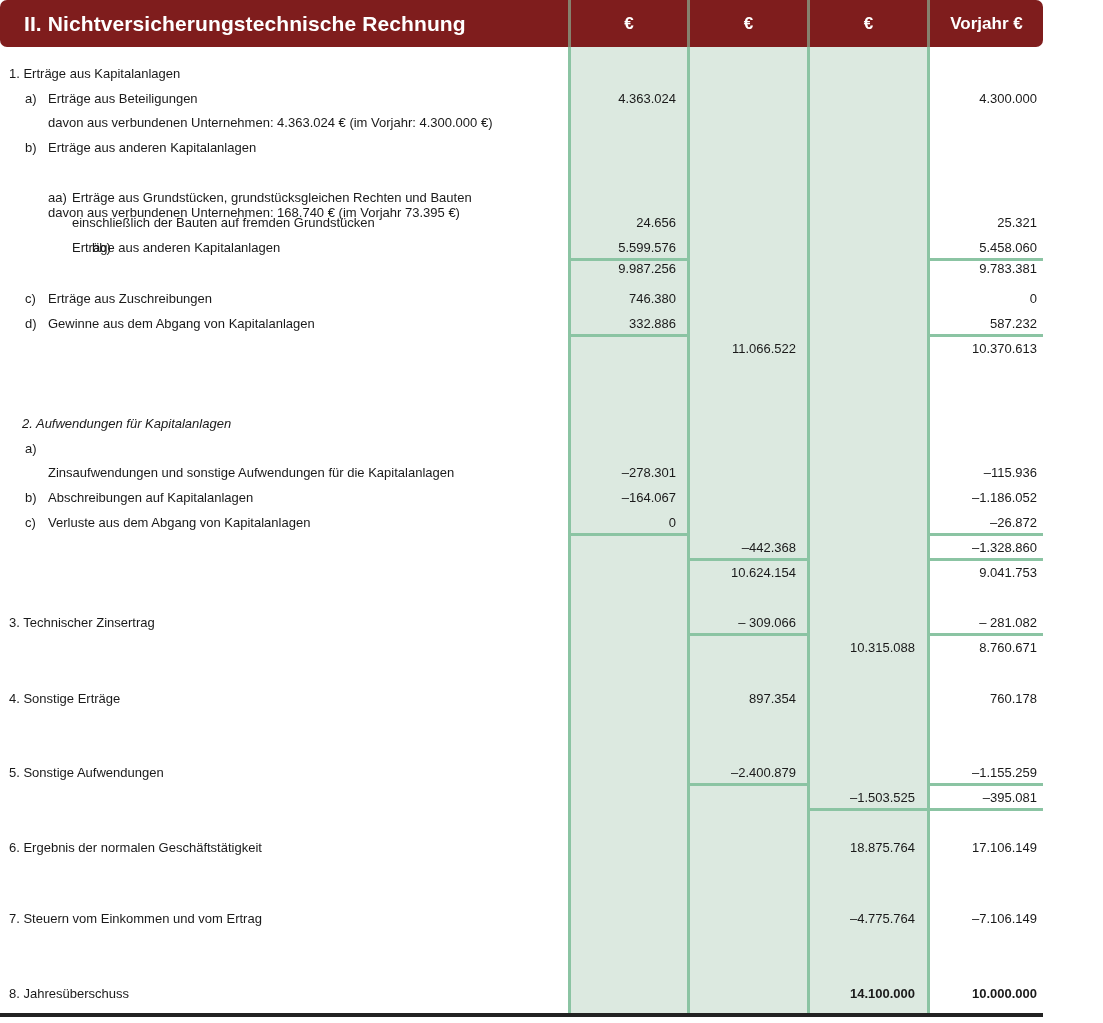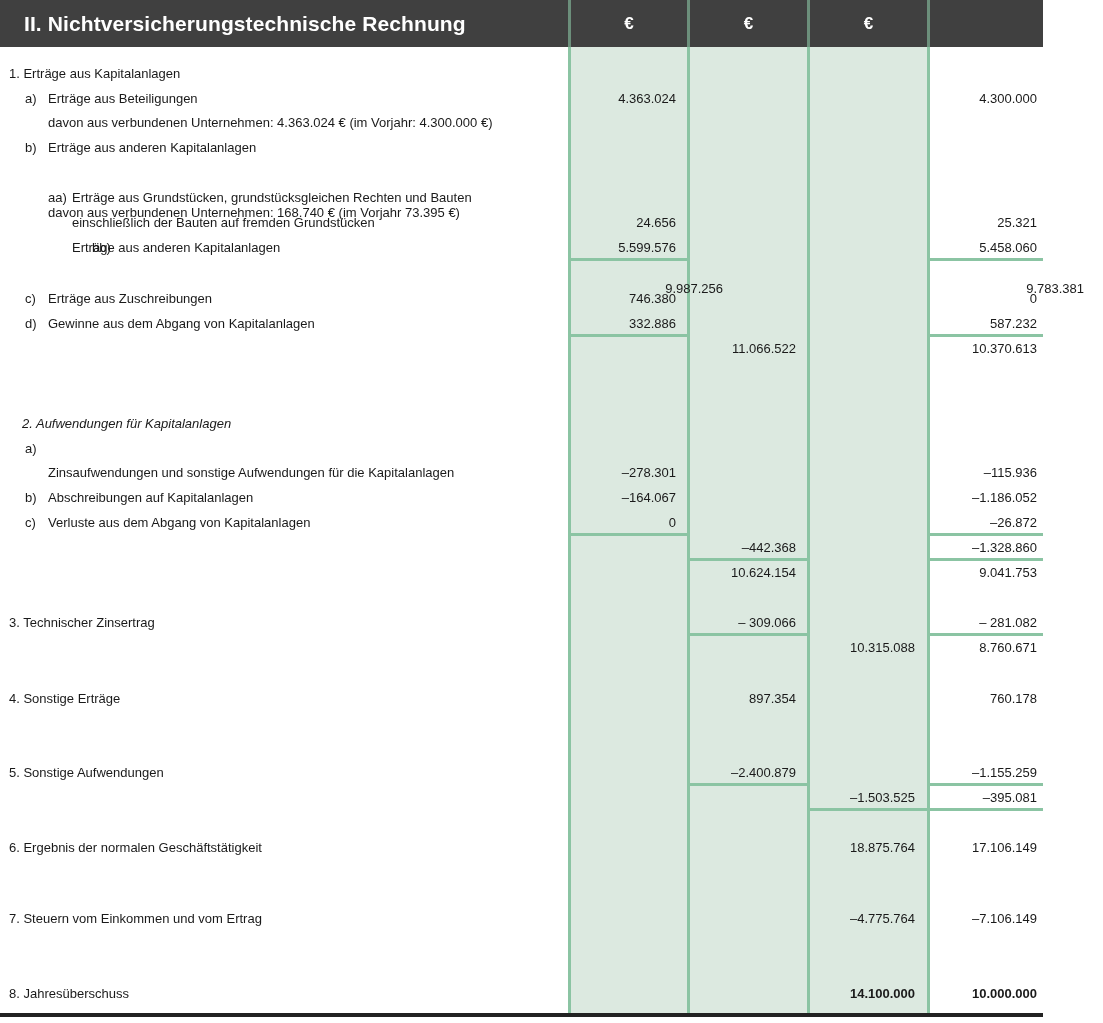--- a/index.html
+++ b/index.html
@@ -1,18 +1,18 @@
 <!DOCTYPE html>
 <html><head>
 <meta charset="utf-8">
 <style>
   html, body { margin:0; padding:0; background:#ffffff; }
   body { width:1103px; height:1023px; position:relative; overflow:hidden;
          font-family:"Liberation Sans", "DejaVu Sans", sans-serif; color:#1a1a1a; }
-  .header { position:absolute; left:0; top:0; width:1043px; height:47px; background:#404040; }
+  .header { position:absolute; left:0; top:0; width:1043px; height:47px; background:#7f1d1d;border-radius:7px; }
   .header .title { position:absolute; left:24px; top:0; height:47px; line-height:47px;
                    color:#fff; font-weight:bold; font-size:21px; letter-spacing:0.1px; }
   .header .colhead { position:absolute; top:0; height:47px; line-height:47px; color:#fff;
                      font-weight:bold; font-size:17px; text-align:center; }
   .col { position:absolute; top:0; height:1014px; background:#dce9e0; }
   .vline { position:absolute; top:0; height:1014px; width:3px; background:#8bc4a3; }
   .hline { position:absolute; height:3px; background:#8bc4a3; }
   .bottom-line { position:absolute; left:0; top:1013px; width:1043px; height:4px; background:#222; }
   .row { position:absolute; left:0; width:1043px; height:25px; font-size:13px; }
   .lbl { position:absolute; top:0; line-height:25px; white-space:nowrap; }
@@ -33,20 +33,21 @@
 <div class="vline" style="left:568px;"></div>
 <div class="vline" style="left:687px;"></div>
 <div class="vline" style="left:807px;"></div>
 <div class="vline" style="left:927px;"></div>
 
 <div class="header">
   <div class="title">II. Nichtversicherungstechnische Rechnung</div>
   <div class="colhead" style="left:571px;width:116px;">€</div>
   <div class="colhead" style="left:690px;width:117px;">€</div>
   <div class="colhead" style="left:810px;width:117px;">€</div>
+  <div class="colhead" style="left:930px;width:113px;">Vorjahr €</div>
   <div class="vline" style="left:568px;height:47px;opacity:.6;"></div>
   <div class="vline" style="left:687px;height:47px;opacity:.6;"></div>
   <div class="vline" style="left:807px;height:47px;opacity:.6;"></div>
   <div class="vline" style="left:927px;height:47px;opacity:.6;"></div>
 </div>
 
 <div class="hline" style="left:571px;width:116px;top:258px;"></div>
 <div class="hline" style="left:930px;width:113px;top:258px;"></div>
 <div class="hline" style="left:571px;width:116px;top:334px;"></div>
 <div class="hline" style="left:930px;width:113px;top:334px;"></div>
@@ -88,21 +89,21 @@
   <span class="lbl" style="left:72px;">einschließlich der Bauten auf fremden Grundstücken</span>
   <span class="num n1">24.656</span>
   <span class="num n4">25.321</span>
 </div>
 <div class="row" style="top:235px;">
   <span class="lbl" style="left:48px;margin-left:44px;">bb)</span>
   <span class="lbl" style="left:72px;">Erträge aus anderen Kapitalanlagen</span>
   <span class="num n1">5.599.576</span>
   <span class="num n4">5.458.060</span>
 </div>
-<div class="row" style="top:276px;margin-left:47px;">
+<div class="row" style="top:256px;">
   <span class="num n1">9.987.256</span>
   <span class="num n4">9.783.381</span>
 </div>
 <div class="row" style="top:286px;">
   <span class="lbl" style="left:25px;">c)</span>
   <span class="lbl" style="left:48px;">Erträge aus Zuschreibungen</span>
   <span class="num n1">746.380</span>
   <span class="num n4">0</span>
 </div>
 <div class="row" style="top:311px;">

